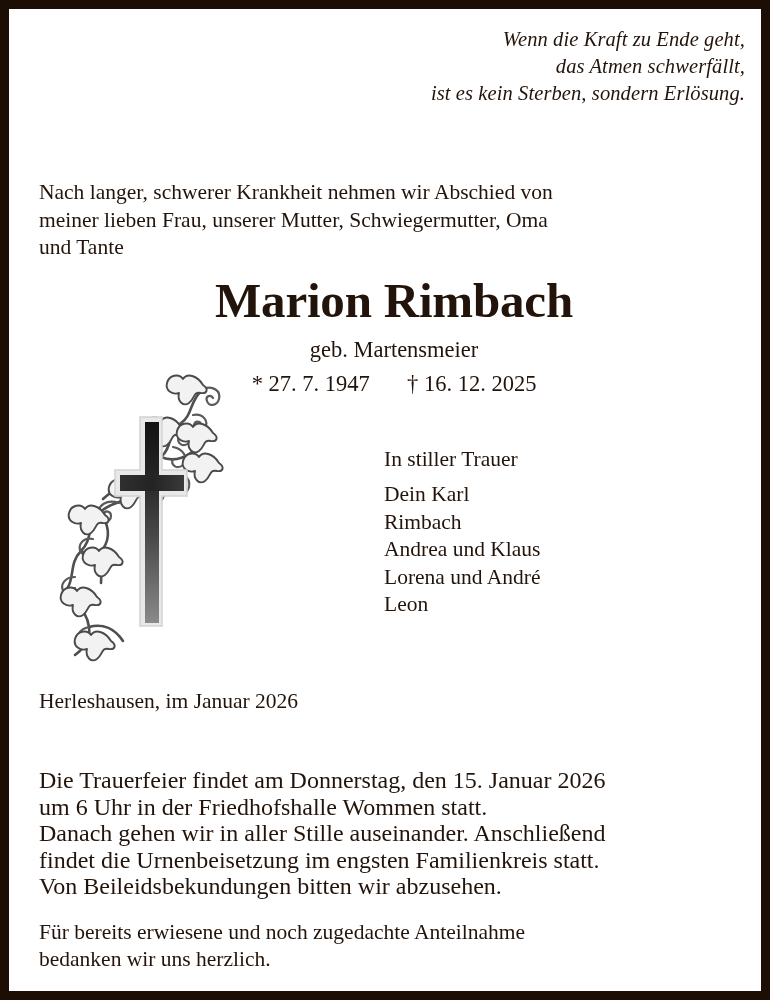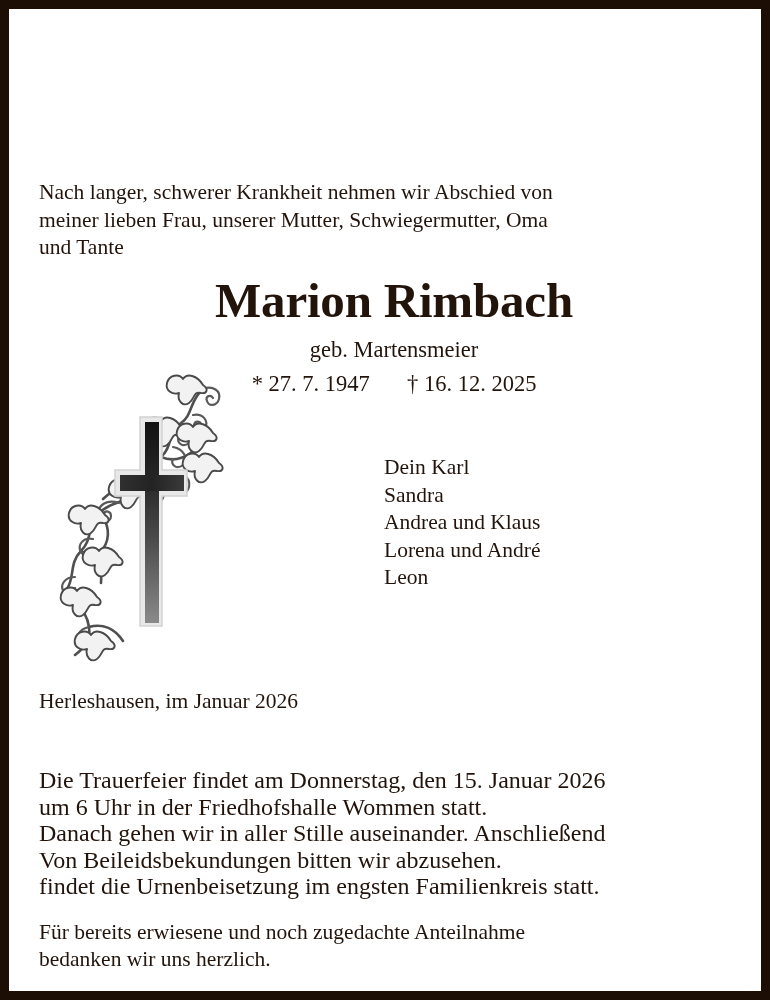--- a/index.html
+++ b/index.html
@@ -148,20 +148,25 @@
     height: 292px;
   }
   .ornament svg { display: block; width: 100%; height: 100%; }
 </style>
 </head>
 <body>
 
 <div class="notice">
   <div class="sheet">
 
+    <div class="epigraph">
+      <div>Wenn die Kraft zu Ende geht,</div>
+      <div>das Atmen schwerfällt,</div>
+      <div>ist es kein Sterben, sondern Erlösung.</div>
+    </div>
 
     <div class="intro">
       <div>Nach langer, schwerer Krankheit nehmen wir Abschied von</div>
       <div>meiner lieben Frau, unserer Mutter, Schwiegermutter, Oma</div>
       <div>und Tante</div>
     </div>
 
     <div class="name-block">
       <div class="deceased-name">Marion Rimbach</div>
       <div class="maiden-name">geb. Martensmeier</div>
@@ -244,37 +249,38 @@
         </g>
 
         <path d="M62 99 h25 v-53 h22 v53 h25 v26 h-25 v130 h-22 v-130 h-25 z" fill="#e8e8e8" stroke="#d2d2d2" stroke-width="1.5"></path>
 
         <path d="M67 104 h25 v-53 h14 v53 h25 v16 h-25 v132 h-14 v-132 h-25 z" fill="url(#crossGrad)"></path>
         <rect x="67" y="104" width="64" height="16" fill="url(#crossGradH)"></rect>
       </svg>
     </div>
 
     <div class="mourners">
+      <div class="mourners-title">In stiller Trauer</div>
       <div class="mourners-list">
         <div>Dein Karl</div>
-        <div>Sandra</div>
+        <div>Rimbach</div>
         <div>Andrea und Klaus</div>
         <div>Lorena und André</div>
         <div>Leon</div>
       </div>
     </div>
 
     <div class="place-date">Herleshausen, im Januar 2026</div>
 
     <div class="ceremony">
       <div>Die Trauerfeier findet am Donnerstag, den 15. Januar 2026</div>
       <div>um 6 Uhr in der Friedhofshalle Wommen statt.</div>
       <div>Danach gehen wir in aller Stille auseinander. Anschließend</div>
+      <div>findet die Urnenbeisetzung im engsten Familienkreis statt.</div>
       <div>Von Beileidsbekundungen bitten wir abzusehen.</div>
-      <div>findet die Urnenbeisetzung im engsten Familienkreis statt.</div>
     </div>
 
     <div class="thanks">
       <div>Für bereits erwiesene und noch zugedachte Anteilnahme</div>
       <div>bedanken wir uns herzlich.</div>
     </div>
 
   </div>
 </div>
 

